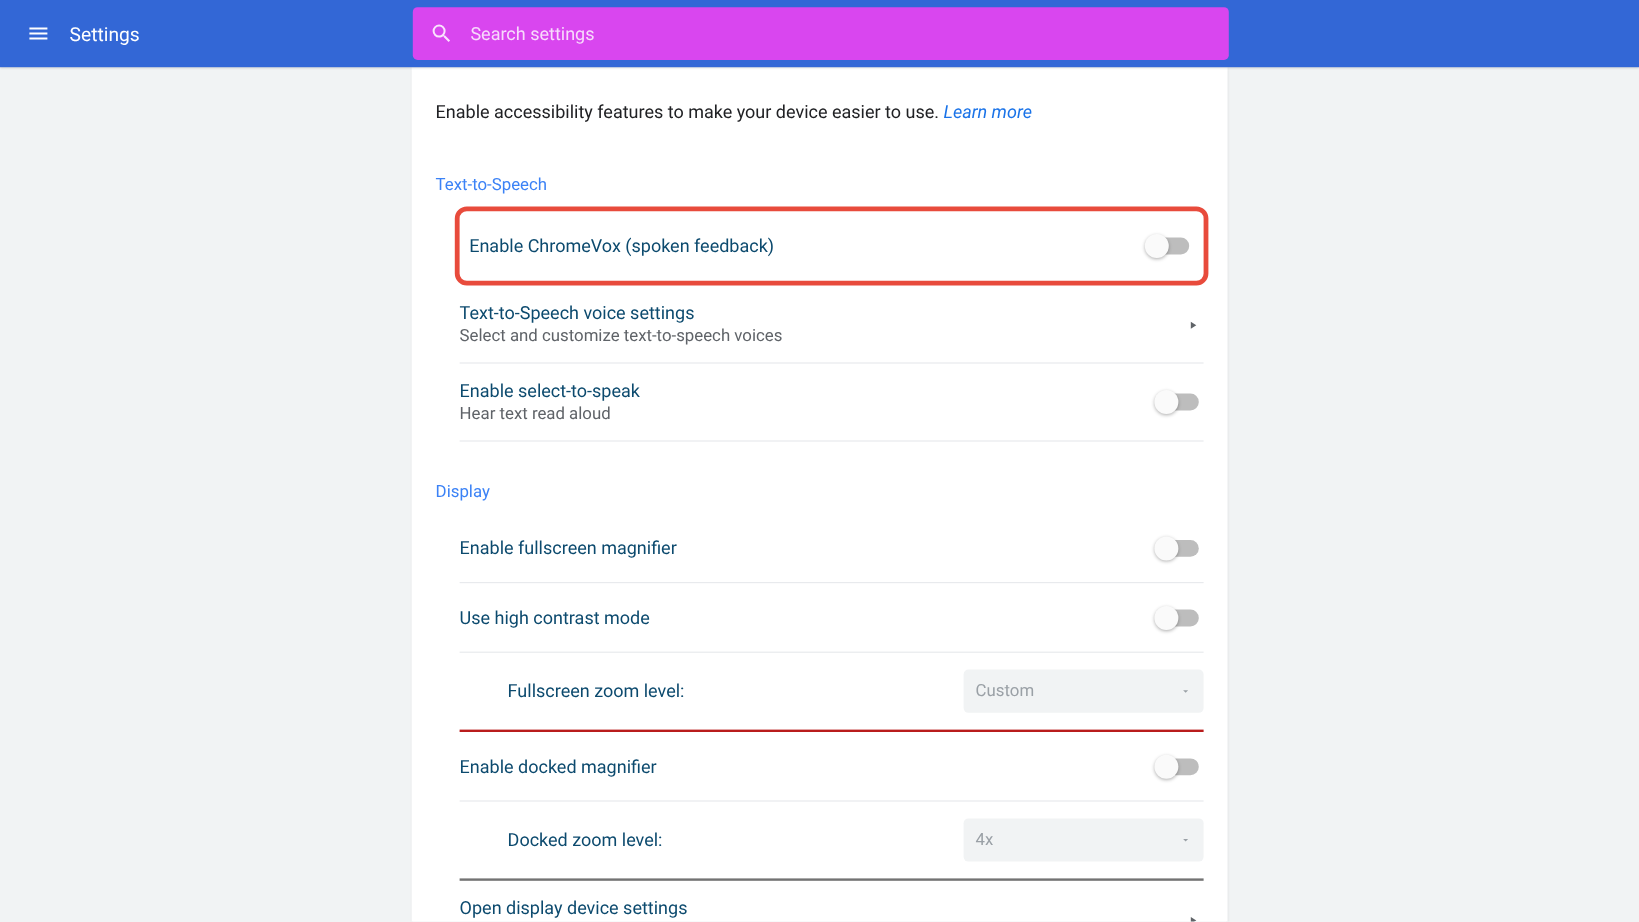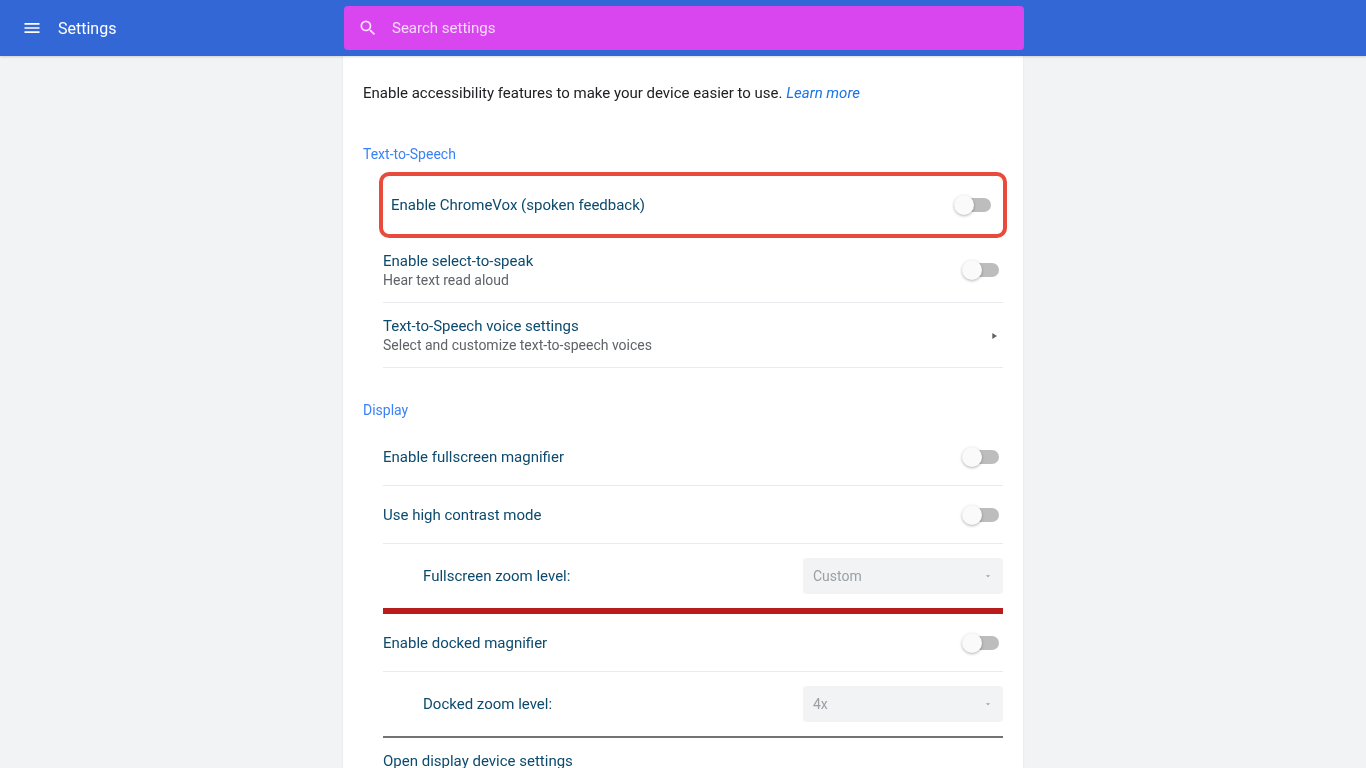--- a/index.html
+++ b/index.html
@@ -193,55 +193,55 @@
       <div class="row">
         <div class="texts">
           <div class="title">Enable ChromeVox (spoken feedback)</div>
         </div>
         <div class="toggle"></div>
       </div>
     </div>
 
     <div class="row">
       <div class="texts">
+        <div class="title">Text-to-Speech voice settings</div>
+        <div class="sub">Select and customize text-to-speech voices</div>
+      </div>
+      <div class="arrow">
+        <svg width="10" height="10" viewBox="0 0 24 24">
+            <path d="M8 5v14l11-7z"></path>
+          </svg>
+      </div>
+    </div>
+
+    <div class="row">
+      <div class="texts">
         <div class="title">Enable select-to-speak</div>
         <div class="sub">Hear text read aloud</div>
       </div>
       <div class="toggle"></div>
     </div>
 
-    <div class="row">
-      <div class="texts">
-        <div class="title">Text-to-Speech voice settings</div>
-        <div class="sub">Select and customize text-to-speech voices</div>
-      </div>
-      <div class="arrow">
-        <svg width="10" height="10" viewBox="0 0 24 24">
-            <path d="M8 5v14l11-7z"></path>
-          </svg>
-      </div>
-    </div>
-
     <div class="section-label">Display</div>
 
     <div class="row">
       <div class="texts">
         <div class="title">Enable fullscreen magnifier</div>
       </div>
       <div class="toggle"></div>
     </div>
 
     <div class="row">
       <div class="texts">
         <div class="title">Use high contrast mode</div>
       </div>
       <div class="toggle"></div>
     </div>
 
-    <div class="row" style="border-bottom:6px solid #b91c1c;">
+    <div class="row" style="border-bottom:2px solid #b91c1c;">
       <div class="texts">
         <div class="title indent">Fullscreen zoom level:</div>
       </div>
       <div class="select">
         <span>Custom</span>
         <svg width="10" height="10" viewBox="0 0 24 24">
             <path d="M7 10l5 5 5-5z"></path>
           </svg>
       </div>
     </div>

